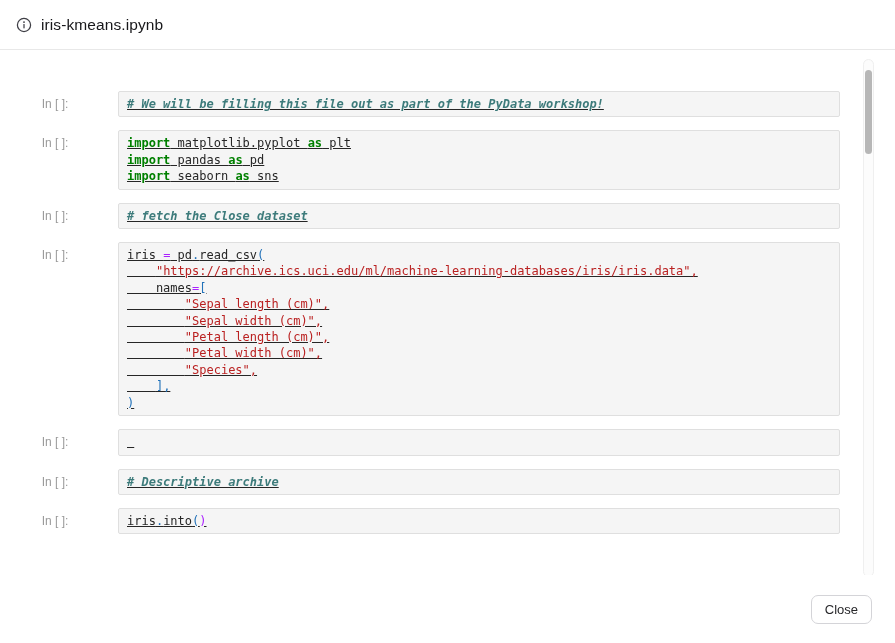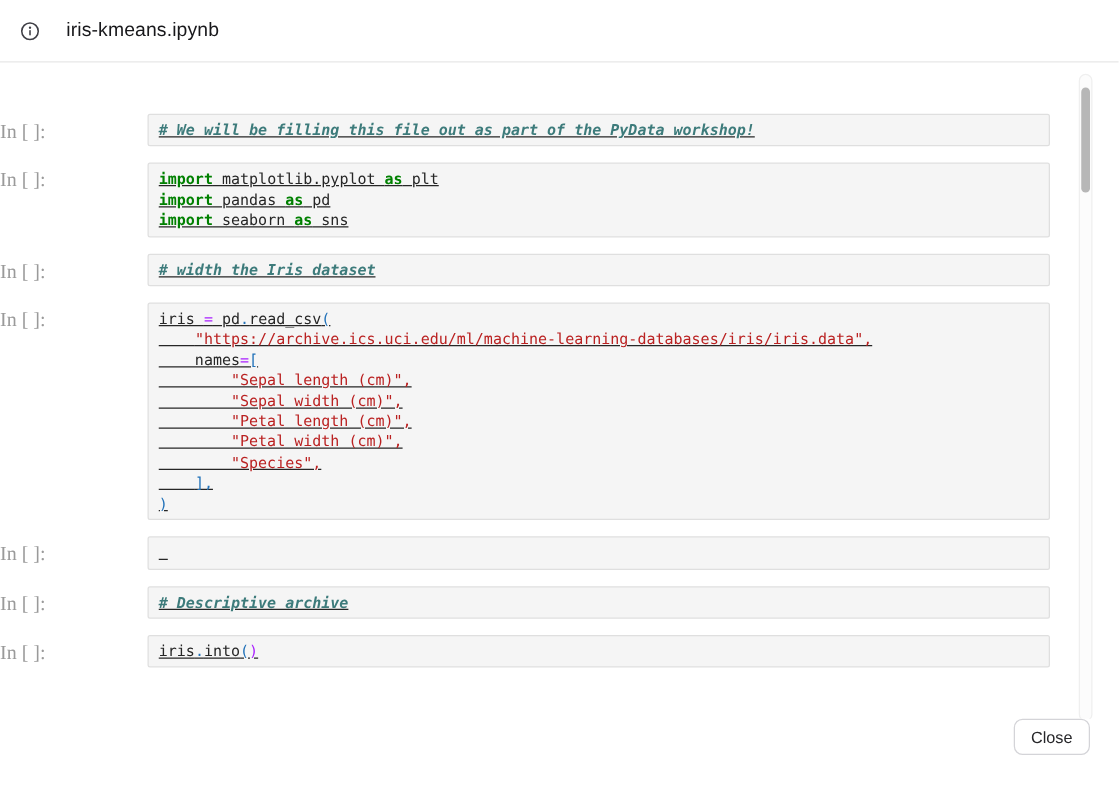--- a/index.html
+++ b/index.html
@@ -6,34 +6,34 @@
   body{
     width:895px;height:643px;overflow:hidden;background:#fff;
     font-family:"Liberation Sans",sans-serif;
     -webkit-font-smoothing:antialiased;
   }
   .modal{width:100%;height:100%;display:flex;flex-direction:column;}
 
   
   .modal-header{
     flex:0 0 50px;height:50px;display:flex;align-items:center;
-    padding:0 16px;gap:21px;border-bottom:1px solid #e8e8e8;box-sizing:border-box;
+    padding:0 16px;gap:9px;border-bottom:1px solid #e8e8e8;box-sizing:border-box;
   }
   .info-icon{display:inline-flex;width:16px;height:16px;color:#3f3f46;}
   .title{font-size:15.5px;font-weight:500;color:#18181b;letter-spacing:.1px;}
 
   
   .nb-body{position:relative;flex:1;overflow:hidden;padding-top:41px;box-sizing:border-box;}
 
   .cell-row{display:flex;align-items:flex-start;margin:0 55px 13px 0;}
   .prompt{
-    flex:0 0 118px;width:118px;box-sizing:border-box;text-align:left;
+    flex:0 0 118px;width:118px;box-sizing:border-box;text-align:center;
     padding:6px 8px 0 0;white-space:pre;
-    font-family:Liberation Serif, serif;
-    font-size:16px;color:var(--prompt,#9a9a9a);
+    font-family:Liberation Sans, sans-serif;
+    font-size:12px;color:var(--prompt,#9a9a9a);
   }
   .code-box{
     flex:1;background:var(--cell-bg,#f5f5f5);border:1px solid var(--cell-border,#dfdfdf);
     border-radius:2px;padding:4px 8px;box-sizing:border-box;overflow:hidden;
     font-family:"DejaVu Sans Mono","Liberation Mono",monospace;
     font-size:12px;line-height:16.4px;color:var(--code-text,#262626);white-space:pre;
   }
   .code-line{min-height:16.4px;text-decoration:underline;}
   .tok-pl{color:var(--code-text,#262626);}
   .tok-kw{color:var(--kw,#008000);font-weight:bold;}
@@ -47,21 +47,21 @@
     position:absolute;top:9px;right:21px;width:11px;height:518px;
     background:#fcfcfc;border:1px solid #efefef;border-radius:6px;box-sizing:border-box;
   }
   .scrollbar-thumb{
     position:absolute;top:10px;left:1px;width:7px;height:84px;
     background:#b7b7b7;border-radius:4px;
   }
 
   
   .modal-footer{
-    flex:0 0 68px;display:flex;align-items:flex-start;justify-content:flex-end;
+    flex:0 0 68px;display:flex;align-items:center;justify-content:flex-end;
     padding:0 23px;box-sizing:border-box;
   }
   .close-btn{
     font-family:"Liberation Sans",sans-serif;font-size:13px;color:#27272a;
     background:#fff;border:1px solid #d4d4d8;border-radius:7px;
     padding:6px 13px;cursor:pointer;line-height:15px;
   }
 </style>
 </head>
 <body>
@@ -84,21 +84,21 @@
         <div class="cell-row">
           <div class="prompt">In [ ]:</div>
           <div class="code-box"><div class="code-line"><span class="tok-com"># We will be filling this file out as part of the PyData workshop!</span></div></div>
         </div>
         <div class="cell-row">
           <div class="prompt">In [ ]:</div>
           <div class="code-box"><div class="code-line"><span class="tok-kw">import</span><span class="tok-pl"> matplotlib.pyplot </span><span class="tok-kw">as</span><span class="tok-pl"> plt</span></div><div class="code-line"><span class="tok-kw">import</span><span class="tok-pl"> pandas </span><span class="tok-kw">as</span><span class="tok-pl"> pd</span></div><div class="code-line"><span class="tok-kw">import</span><span class="tok-pl"> seaborn </span><span class="tok-kw">as</span><span class="tok-pl"> sns</span></div></div>
         </div>
         <div class="cell-row">
           <div class="prompt">In [ ]:</div>
-          <div class="code-box"><div class="code-line"><span class="tok-com"># width the Iris dataset</span></div></div>
+          <div class="code-box"><div class="code-line"><span class="tok-com"># fetch the Close dataset</span></div></div>
         </div>
         <div class="cell-row">
           <div class="prompt">In [ ]:</div>
           <div class="code-box"><div class="code-line"><span class="tok-pl">iris </span><span class="tok-op">=</span><span class="tok-pl"> pd</span><span class="tok-punc">.</span><span class="tok-pl">read_csv</span><span class="tok-punc">(</span></div><div class="code-line"><span class="tok-pl">    </span><span class="tok-str">"https://archive.ics.uci.edu/ml/machine-learning-databases/iris/iris.data",</span></div><div class="code-line"><span class="tok-pl">    names</span><span class="tok-op">=</span><span class="tok-punc">[</span></div><div class="code-line"><span class="tok-pl">        </span><span class="tok-str">"Sepal length (cm)",</span></div><div class="code-line"><span class="tok-pl">        </span><span class="tok-str">"Sepal width (cm)",</span></div><div class="code-line"><span class="tok-pl">        </span><span class="tok-str">"Petal length (cm)",</span></div><div class="code-line"><span class="tok-pl">        </span><span class="tok-str">"Petal width (cm)",</span></div><div class="code-line"><span class="tok-pl">        </span><span class="tok-str">"Species",</span></div><div class="code-line"><span class="tok-pl">    </span><span class="tok-punc">],</span></div><div class="code-line"><span class="tok-punc">)</span></div></div>
         </div>
         <div class="cell-row">
           <div class="prompt">In [ ]:</div>
           <div class="code-box"><div class="code-line">&nbsp;</div></div>
         </div>
         <div class="cell-row">

